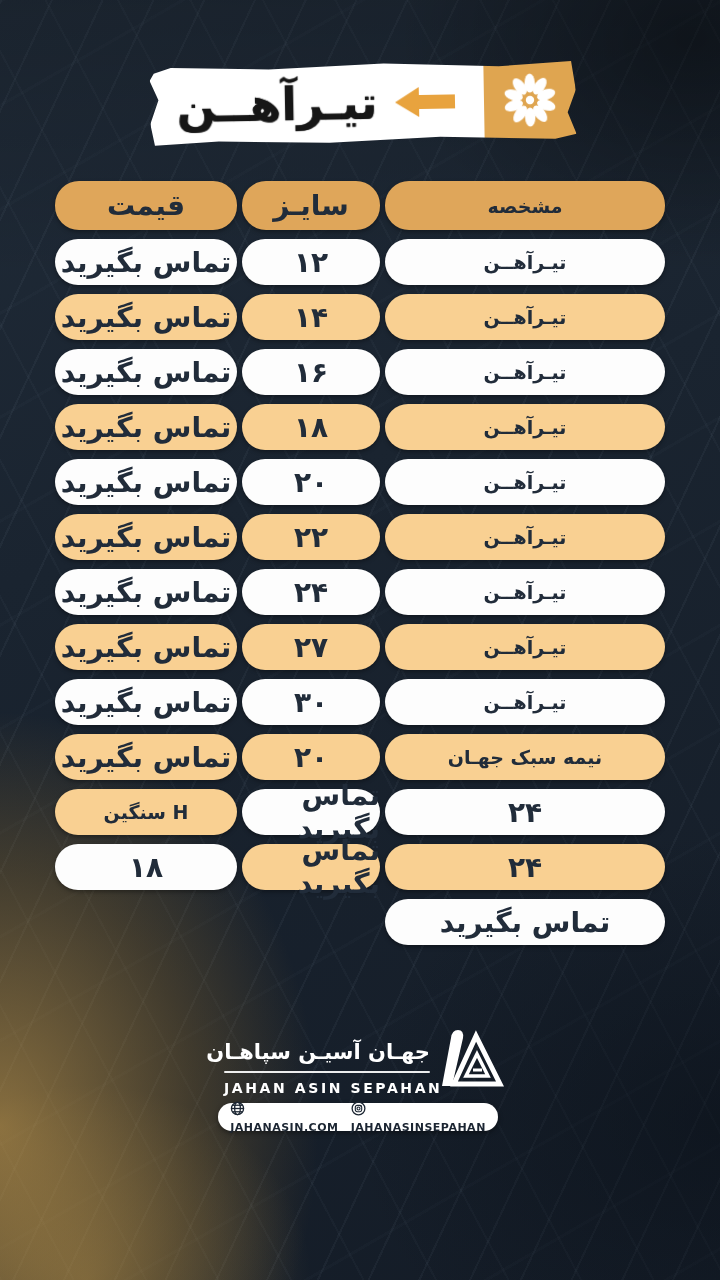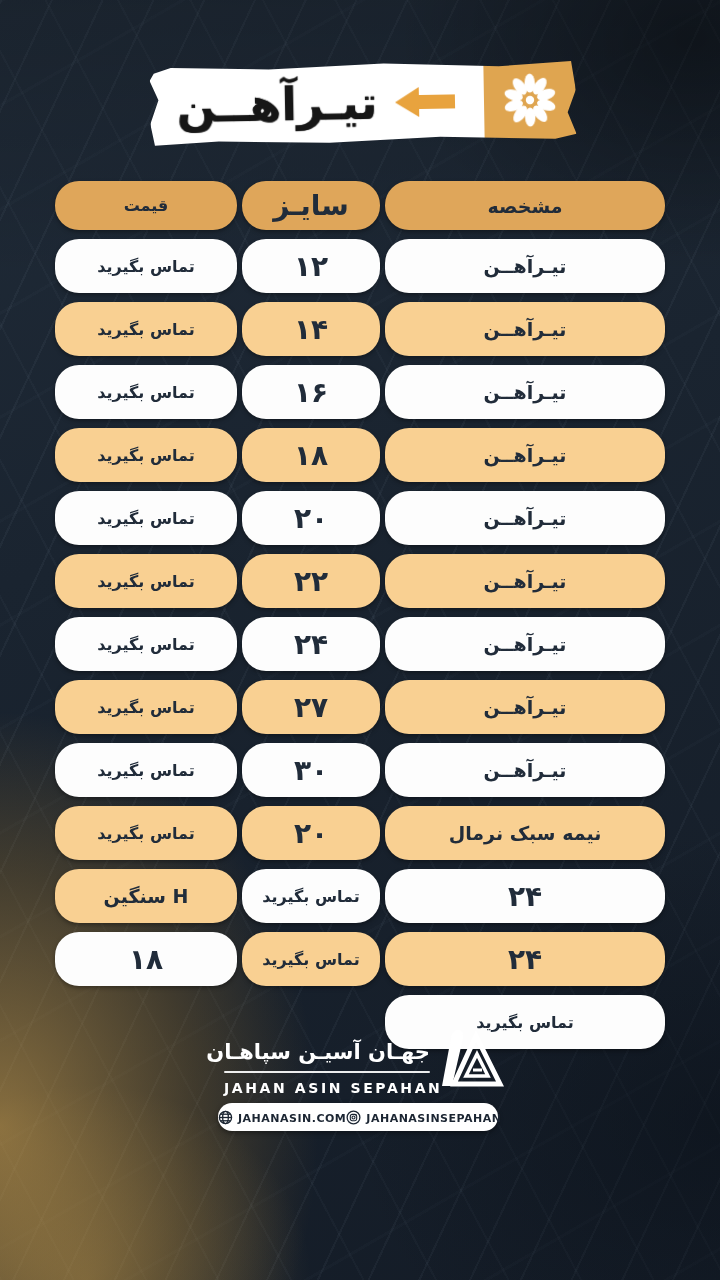--- a/index.html
+++ b/index.html
@@ -57,26 +57,26 @@
     display:grid;direction:rtl;
     grid-template-columns:280px 138px 182px;
     column-gap:5px;row-gap:9px;
   }
   .cell{
     border-radius:24px;display:flex;align-items:center;justify-content:center;
     color:#212c3a;font-weight:bold;direction:rtl;
     box-shadow:0 2px 4px rgba(0,0,0,0.35);
   }
   .cell.head{height:49px;background:#dfa65a;font-size:22px;}
-  .cell.row{height:54px;}
+  .cell.row{height:46px;}
   .cell.white{background:#fdfdfd;}
   .cell.gold{background:#f9d092;}
   .cell.spec{font-size:19px;}
   .cell.size{font-size:28px;}
-  .cell.price{font-size:16px;}
+  .cell.price{font-size:28px;}
 
   
   .brand-text{
     position:absolute;left:224px;top:1040px;width:206px;text-align:left;color:#ffffff;
   }
   .brand-fa{
     font-size:21px;font-weight:bold;direction:rtl;white-space:nowrap;letter-spacing:0.5px;
   }
   .brand-divider{
     margin-top:7px;height:2px;background:rgba(255,255,255,0.92);border-radius:1px;
@@ -87,21 +87,21 @@
   .brand-logo{
     position:absolute;left:436px;top:1026px;
   }
   .contact-pill{
     position:absolute;left:218px;top:1103px;width:280px;height:28px;
     background:#ffffff;border-radius:14px;
     display:flex;align-items:center;justify-content:space-evenly;
     color:#1b2532;font-size:11px;font-weight:bold;letter-spacing:0.5px;
     box-shadow:0 2px 5px rgba(0,0,0,0.4);
   }
-  .contact-item{display:flex;align-items:flex-end;gap:5px;white-space:nowrap;}
+  .contact-item{display:flex;align-items:flex-start;gap:5px;white-space:nowrap;flex-direction:column;}
 </style>
 </head>
 <body>
 
 <div class="bg bg-base"></div>
 <div class="bg bg-streaks"></div>
 <div class="bg bg-darkcorners"></div>
 <div class="bg bg-glow"></div>
 
 <div class="banner">
@@ -160,21 +160,21 @@
     <div class="cell row price gold">تماس بگیرید</div>
     <div class="cell row spec white">تیـرآهــن</div>
     <div class="cell row size white">۲۴</div>
     <div class="cell row price white">تماس بگیرید</div>
     <div class="cell row spec gold">تیـرآهــن</div>
     <div class="cell row size gold">۲۷</div>
     <div class="cell row price gold">تماس بگیرید</div>
     <div class="cell row spec white">تیـرآهــن</div>
     <div class="cell row size white">۳۰</div>
     <div class="cell row price white">تماس بگیرید</div>
-    <div class="cell row spec gold">نیمه سبک نرمال</div>
+    <div class="cell row spec gold">نیمه سبک جهـان</div>
     <div class="cell row size gold">۲۰</div>
     <div class="cell row price gold">تماس بگیرید</div>
     <div class="cell row size white">۲۴</div>
     <div class="cell row price white">تماس بگیرید</div>
     <div class="cell row spec gold">H سنگین</div>
     <div class="cell row size gold">۲۴</div>
     <div class="cell row price gold">تماس بگیرید</div>
     <div class="cell row size white">۱۸</div>
     <div class="cell row price white">تماس بگیرید</div>
   </div>

